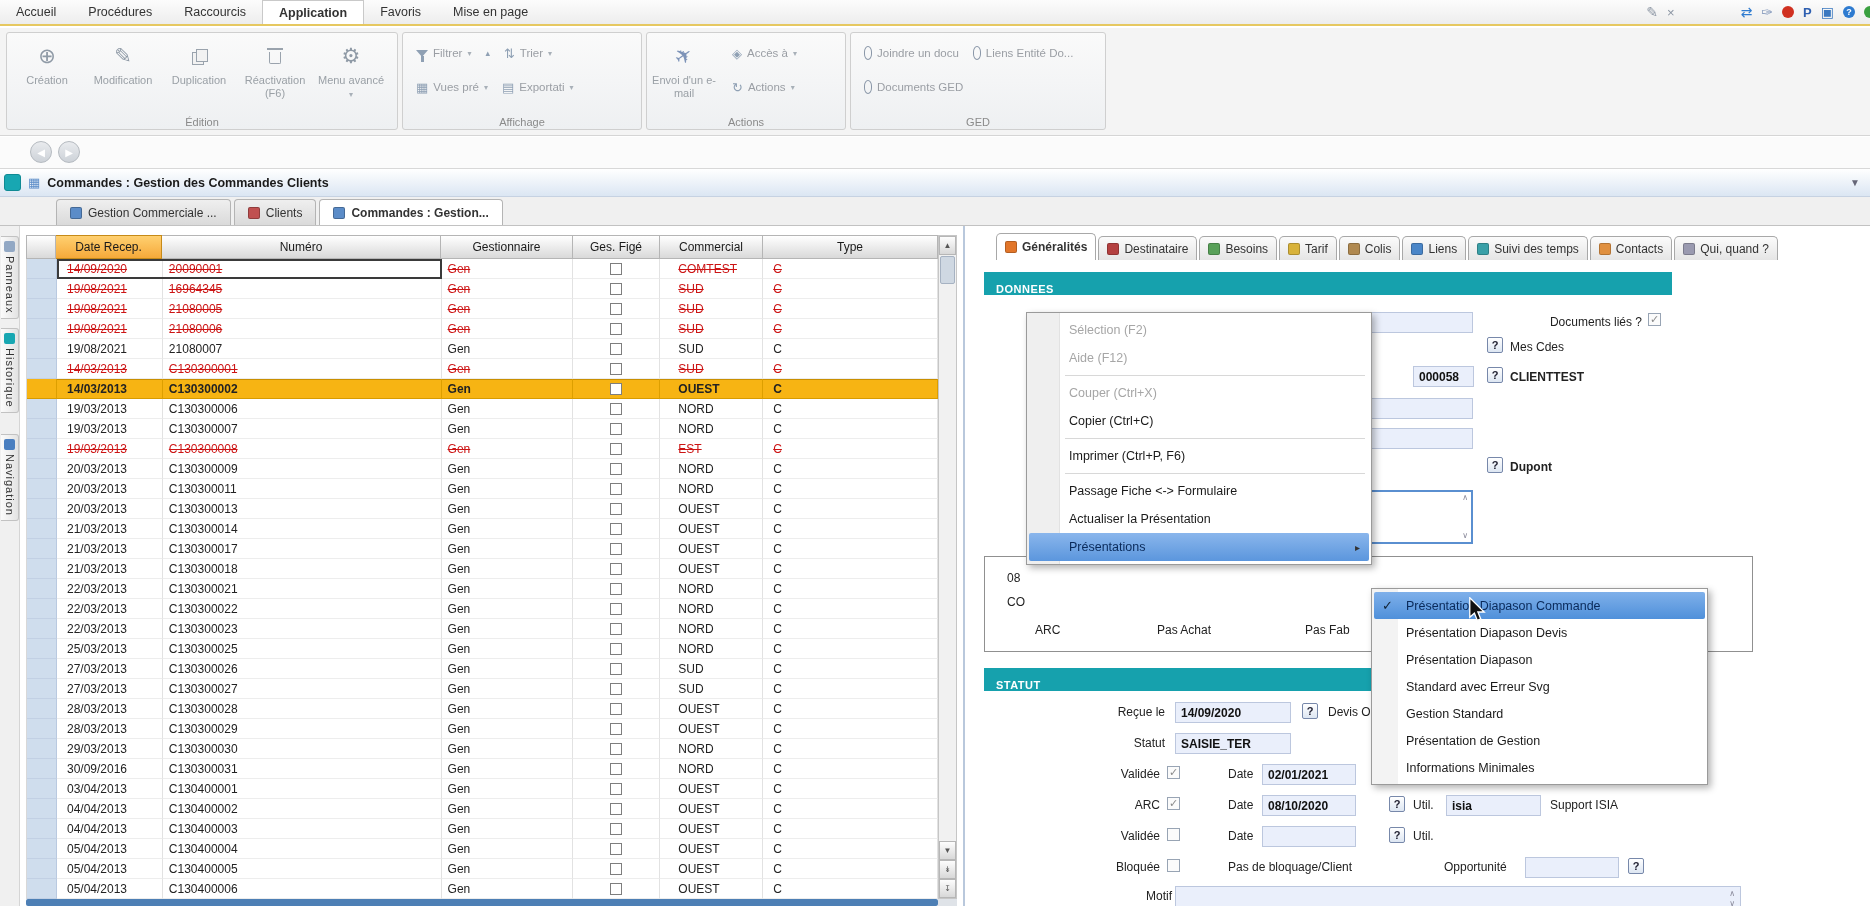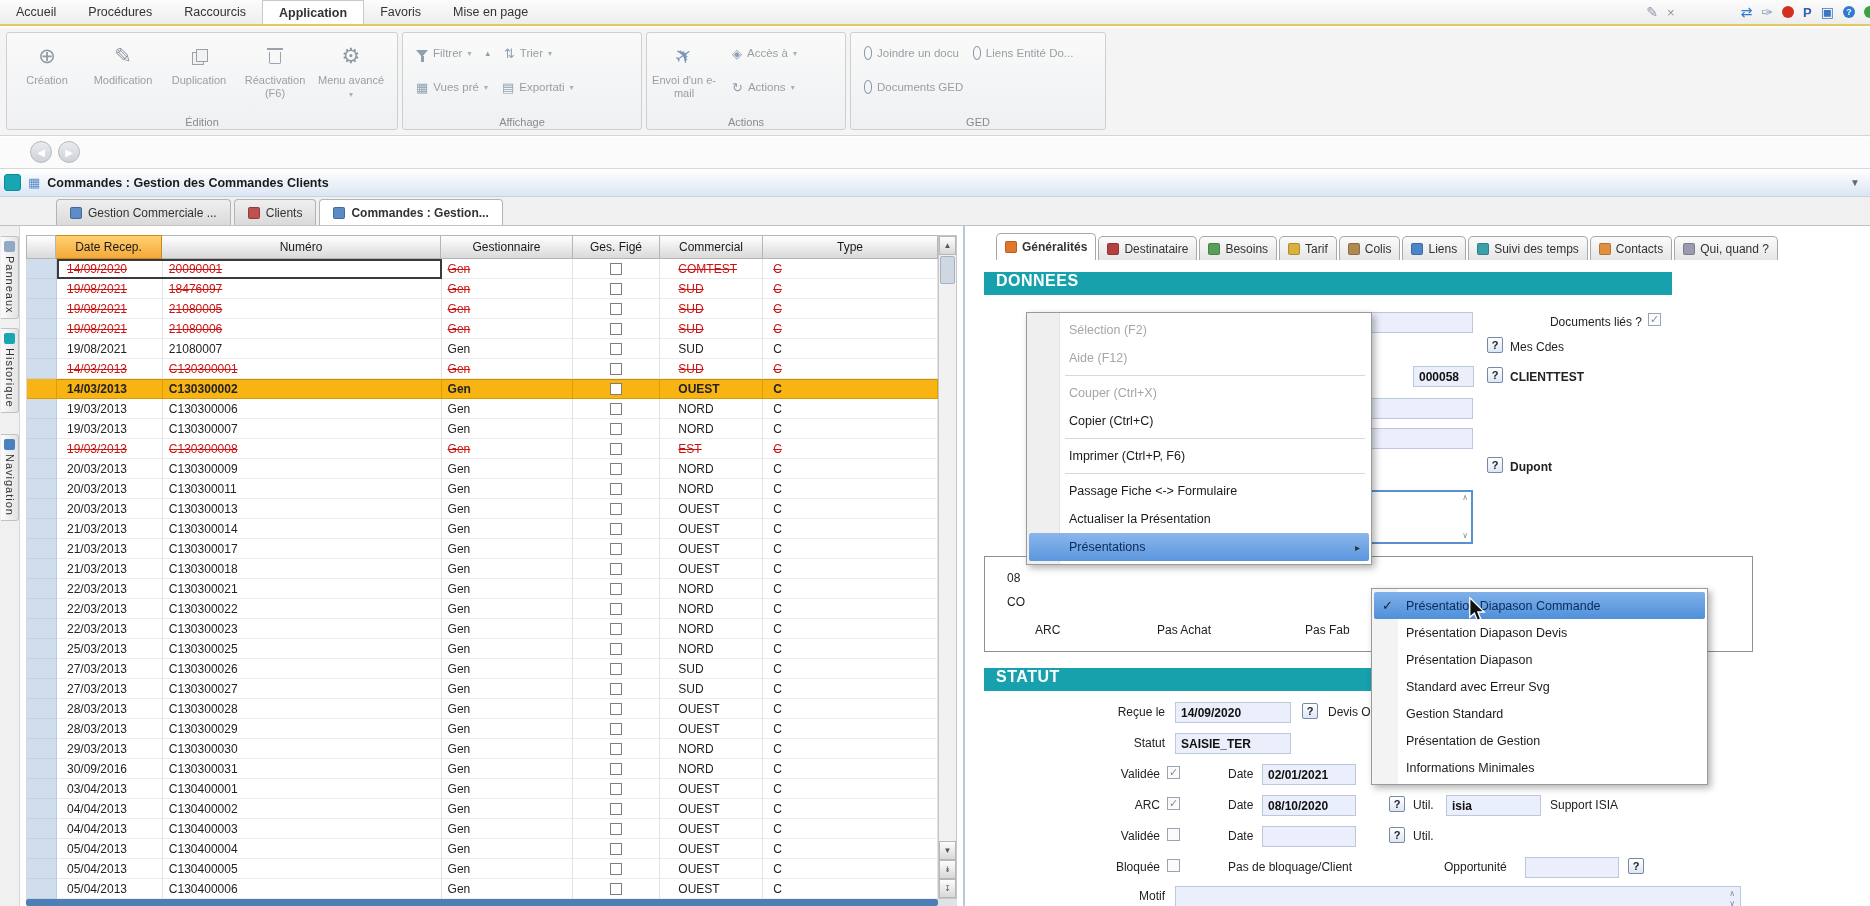--- a/index.html
+++ b/index.html
@@ -95,21 +95,21 @@
 #splitter{position:absolute;left:963px;top:226px;width:2px;height:680px;background:#b9c8dc}
 
 
 #panel{position:absolute;left:984px;top:226px;width:886px;height:680px;background:#fff}
 #ptabs{position:absolute;left:12px;top:7px;height:27px;display:flex;align-items:flex-end}
 .ptab{height:24px;display:flex;align-items:center;gap:5px;padding:0 8px;border:1px solid #a8a8a8;border-bottom:none;
   border-radius:5px 5px 0 0;background:linear-gradient(#fbfbfb,#e5e5e5);font-size:12px;color:#333;margin-right:2px;white-space:nowrap}
 .ptab.active{background:#fff;font-weight:bold;height:27px}
 .pticon{width:12px;height:12px;border-radius:2px;border:1px solid rgba(0,0,0,.2)}
 .banner{position:absolute;left:0;width:688px;height:23px;background:var(--banner-teal);color:#fff;
-  font-weight:bold;font-size:16px;letter-spacing:.5px;display:flex;align-items:flex-start;padding-left:12px}
+  font-weight:bold;font-size:11px;letter-spacing:.5px;display:flex;align-items:flex-end;padding-left:12px}
 .fld{position:absolute;background:#eaeffb;border:1px solid #bcc7de;height:21px;display:flex;align-items:center;
   padding:0 5px;font-weight:bold;font-size:12px;color:#111}
 .lbl{position:absolute;font-size:12px;color:#222;white-space:nowrap}
 .rlbl{position:absolute;font-size:12px;color:#222;text-align:right;white-space:nowrap}
 .qbtn{position:absolute;width:16px;height:16px;border:1px solid #7788aa;background:linear-gradient(#ffffff,#dde6f2);
   font-size:11px;font-weight:bold;color:#223;display:flex;align-items:center;justify-content:center;border-radius:2px}
 .cbx{position:absolute;width:13px;height:13px;border:1px solid #98a4b4;background:#fbfbfb}
 .cbx.checked::after{content:"✓";color:#8a8a8a;font-size:11px;position:absolute;left:1px;top:-1px}
 #txa{position:absolute;left:316px;top:264px;width:173px;height:54px;border:2px solid #5a8fd0;background:#fff}
 .spin{position:absolute;right:3px;font-size:8px;color:#889;line-height:1}
@@ -326,21 +326,21 @@
           <div class="c cfig wfig">
             <span class="gcb"></span>
           </div>
           <div class="c ccom wcom">COMTEST</div>
           <div class="c ctype wtype">C</div>
           <div class="focusrect"></div>
         </div>
         <div class="trow struck">
           <div class="c csel wsel"></div>
           <div class="c cdate wdate">19/08/2021</div>
-          <div class="c cnum wnum">18476097</div>
+          <div class="c cnum wnum">16964345</div>
           <div class="c cgest wgest">Gen</div>
           <div class="c cfig wfig">
             <span class="gcb"></span>
           </div>
           <div class="c ccom wcom">SUD</div>
           <div class="c ctype wtype">C</div>
         </div>
         <div class="trow struck">
           <div class="c csel wsel"></div>
           <div class="c cdate wdate">19/08/2021</div>
@@ -791,21 +791,21 @@
   <div class="qbtn" style="left:405px;top:601px">?</div>
   <div class="lbl" style="left:429px;top:603px">Util.</div>
 
   <div class="rlbl" style="left:81px;top:634px;width:95px">Bloquée</div>
   <div class="cbx" style="left:183px;top:633px"></div>
   <div class="lbl" style="left:244px;top:634px">Pas de bloquage/Client</div>
   <div class="lbl" style="left:460px;top:634px">Opportunité</div>
   <div class="fld" style="left:541px;top:631px;width:94px"></div>
   <div class="qbtn" style="left:644px;top:632px">?</div>
 
-  <div class="rlbl" style="left:86px;top:663px;width:95px">Motif</div>
+  <div class="rlbl" style="left:93px;top:663px;width:95px">Motif</div>
   <div id="motiffld">
     <span class="spin" style="top:3px;right:5px">∧</span>
     <span class="spin" style="top:13px;right:5px">∨</span>
   </div>
 </div>
 
 <div id="cmenu">
       <div class="mitem dis">
         <span class="mlabel">Sélection (F2)</span>
       </div>

